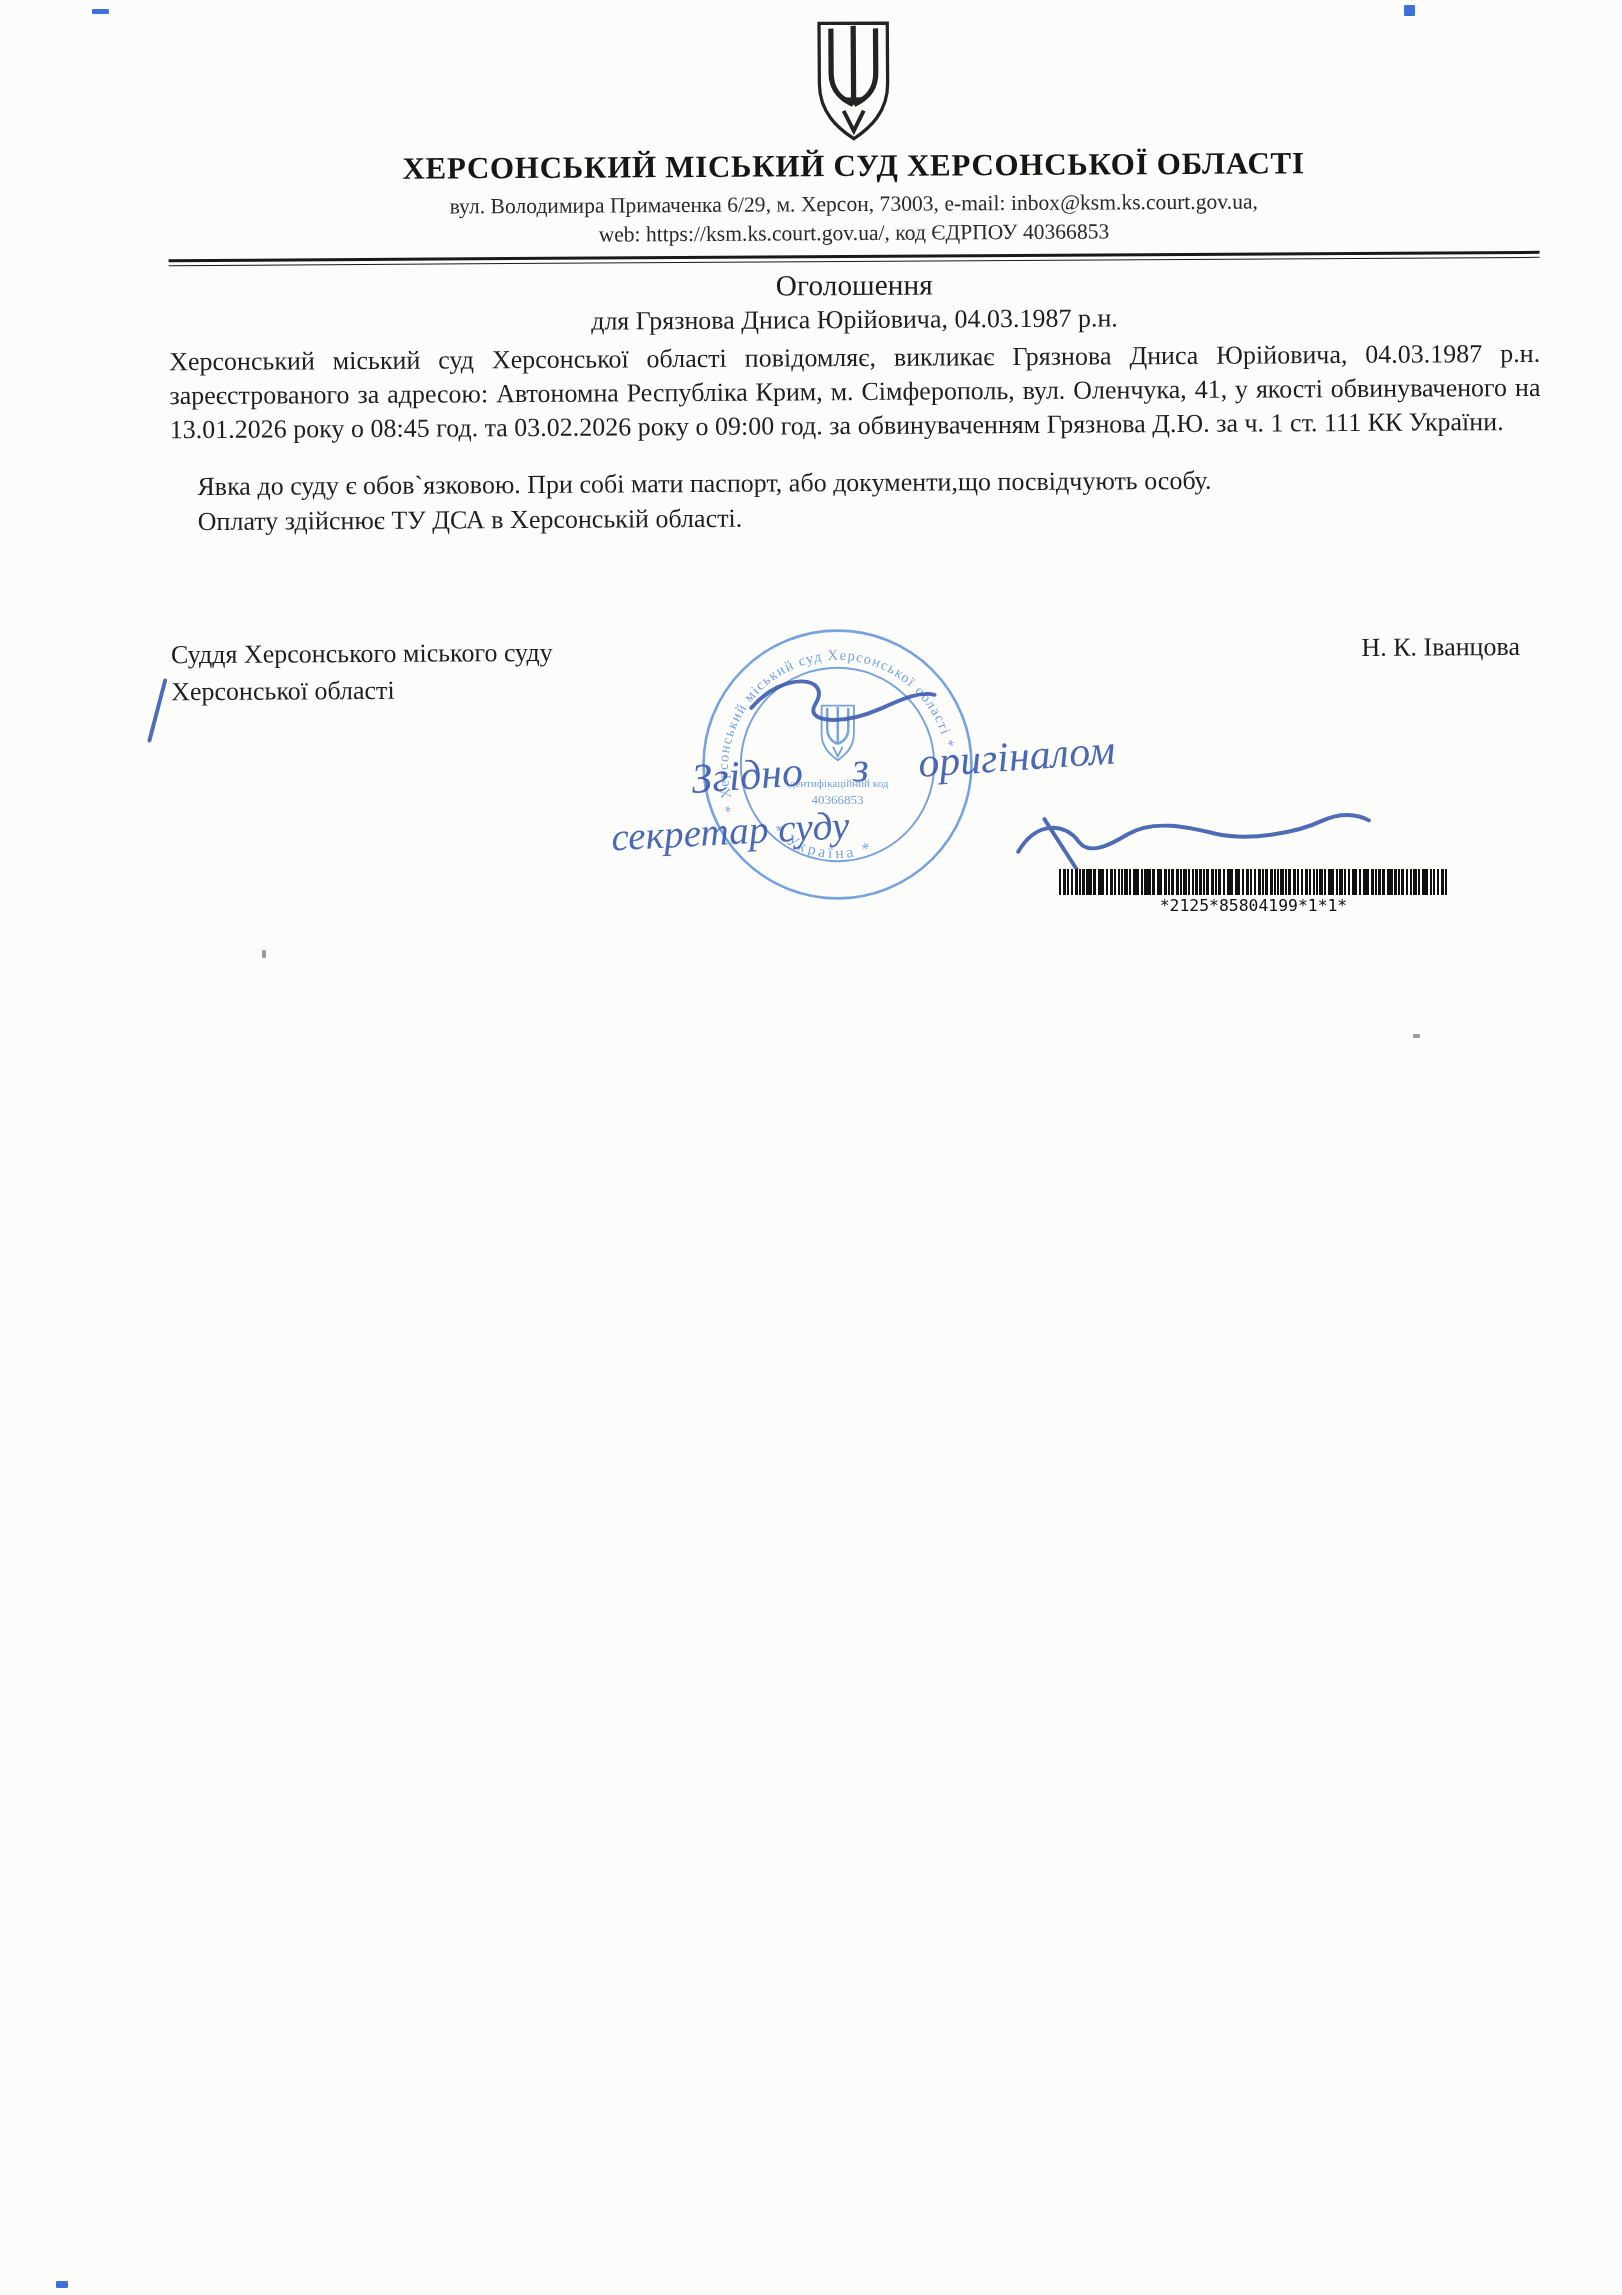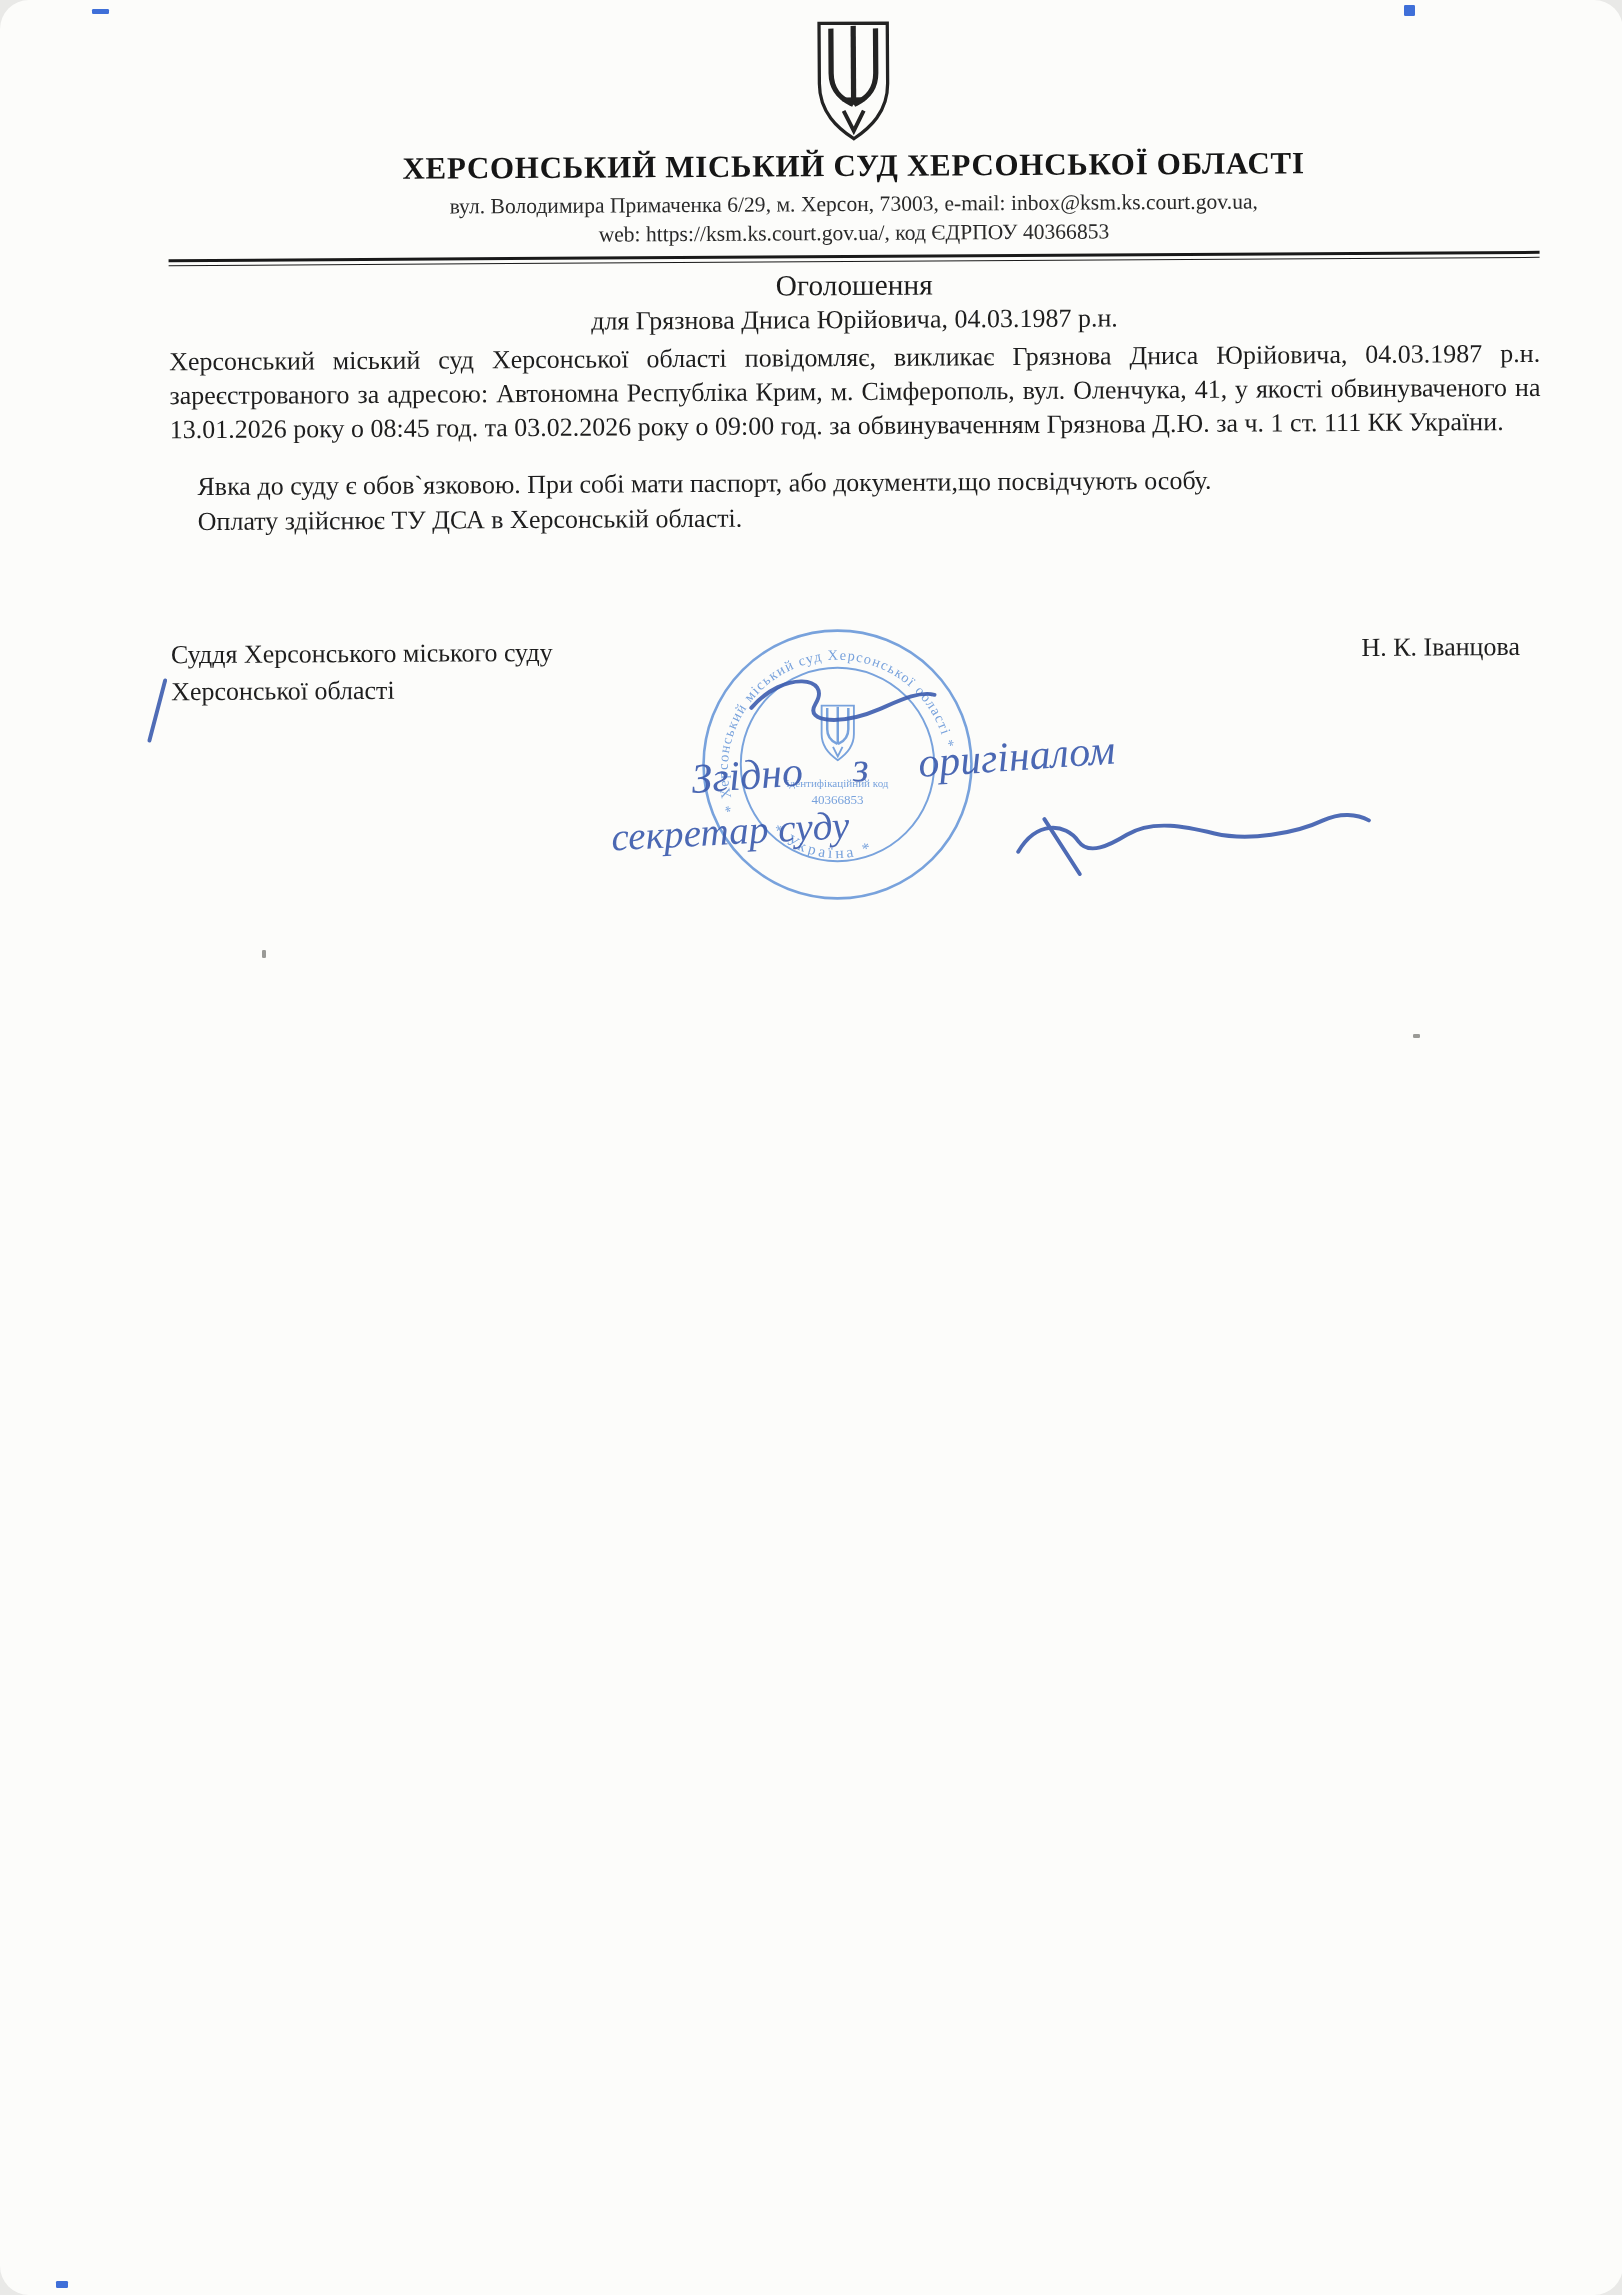--- a/index.html
+++ b/index.html
@@ -7,21 +7,20 @@
     width:1623px;height:2295px;
     background:#e9e9e7;
     font-family:"Liberation Serif", serif;
   }
   .page{
     position:relative;
     width:1623px;height:2295px;
     background:#fcfcfa;
     overflow:hidden;
     color:#1e1e1e;
-    border-radius:29px;
   }
   .content{
     position:absolute;
     left:167px;right:85px;top:0;
     transform:rotate(-0.35deg);
     transform-origin:50% 0;
   }
   .emblem{
     margin:18.3px auto 3.9px auto;
     width:85px;height:126px;
@@ -194,20 +193,24 @@
       <path d="M1148 1082 c 50 -58 124 -48 98 -6 c -18 30 42 32 98 8 c 30 -13 60 -28 84 -22"></path>
       <path d="M1556 1302 c 28 -48 72 -44 92 -16 c 16 22 48 6 74 -10 c 40 -24 92 -12 134 -2 c 52 12 124 0 166 -20 c 26 -12 52 -10 70 0"></path>
       <path d="M1596 1252 l 54 84"></path>
     </g>
     <g fill="#3c5cae" opacity="0.92" font-family="Liberation Serif, serif" font-style="italic">
       <text x="1058" y="1212" font-size="64" word-spacing="60" transform="rotate(-4 1058 1212)">Згідно з оригіналом</text>
       <text x="935" y="1300" font-size="60" transform="rotate(-3 935 1300)">секретар суду</text>
     </g>
   </svg>
 
+  <div class="barcode-wrap">
+    <div class="barcode-bars"></div>
+    <div class="barcode-num">*2125*85804199*1*1*</div>
+  </div>
 
   <div class="speck blue" style="left:92px;top:9.2px;width:17px;height:5.2px;"></div>
   <div class="speck blue" style="left:1404px;top:5.2px;width:10.5px;height:10.5px;"></div>
   <div class="speck blue" style="left:56px;top:2281px;width:11.8px;height:6.5px;"></div>
   <div class="speck gray" style="left:262px;top:950px;width:3.9px;height:7.9px;"></div>
   <div class="speck gray" style="left:1413px;top:1034px;width:6.5px;height:3.9px;"></div>
 
 </div>
 
 

